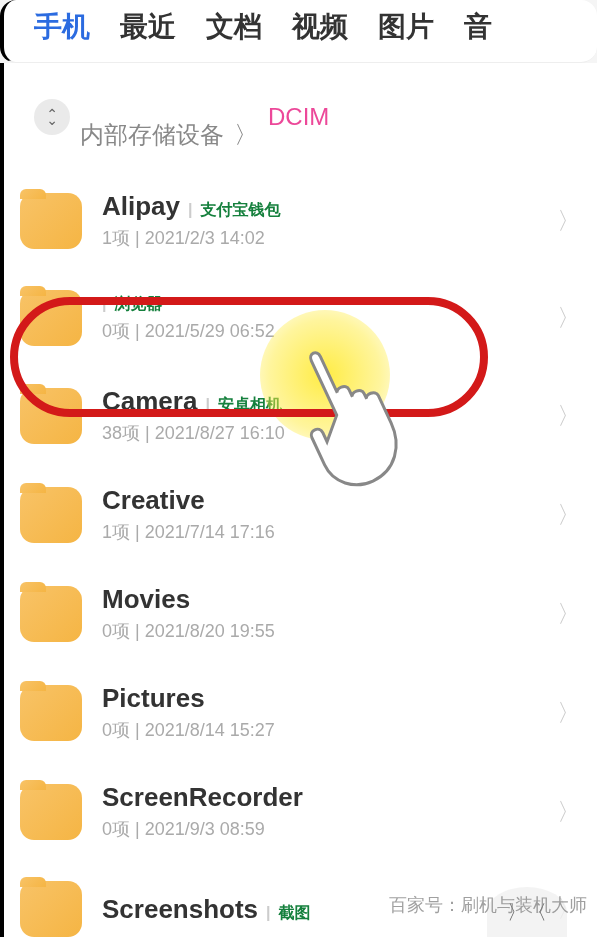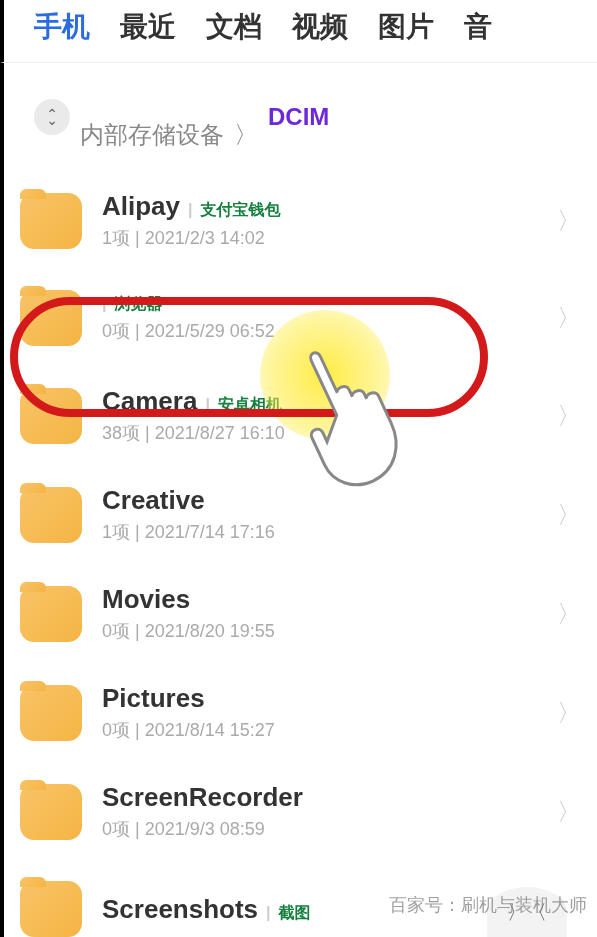--- a/index.html
+++ b/index.html
@@ -18,20 +18,21 @@
     .tabs {
       display: flex;
       align-items: center;
       background: #fff;
       padding: 8px 30px 16px 30px;
       gap: 30px;
       font-size: 28px;
       font-weight: 600;
       border-bottom: 1px solid #eee;
       border-left: 4px solid #000;
+      border-radius: 16px;
     }
     .tab {
       color: #333;
       white-space: nowrap;
     }
     .tab.active {
       color: #2b6be0;
     }
     .breadcrumb {
       display: flex;
@@ -55,22 +56,22 @@
       line-height: 6px;
     }
     .breadcrumb-path {
       font-size: 24px;
       color: #888;
       font-weight: 500;
       margin-top: 36px;
     }
     .breadcrumb-current {
       font-size: 24px;
-      color: #6d28d9;
-      font-weight: 700;
+      color: #ec4899;
+      font-weight: 400;
     }
     .file-list {
       background: #fff;
       border-left: 4px solid #000;
     }
     .file-item {
       display: flex;
       align-items: center;
       padding: 20px 16px;
       gap: 20px;

